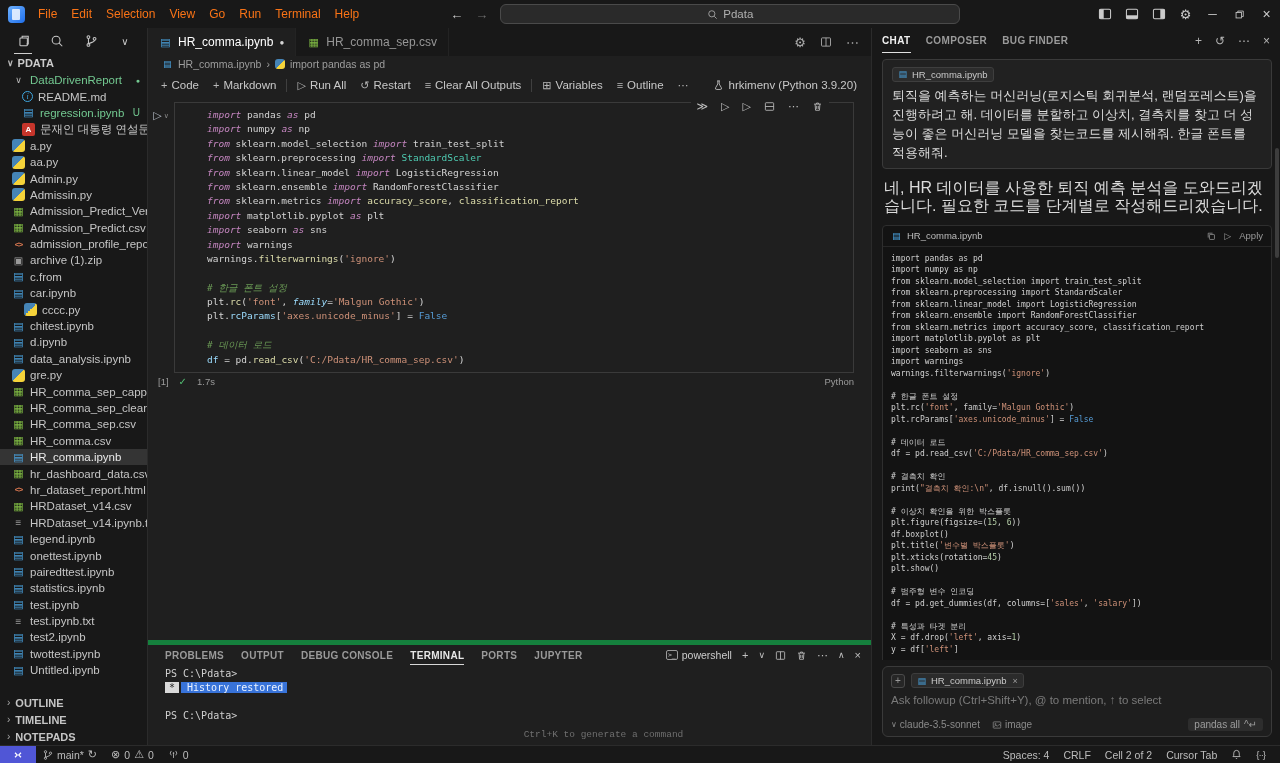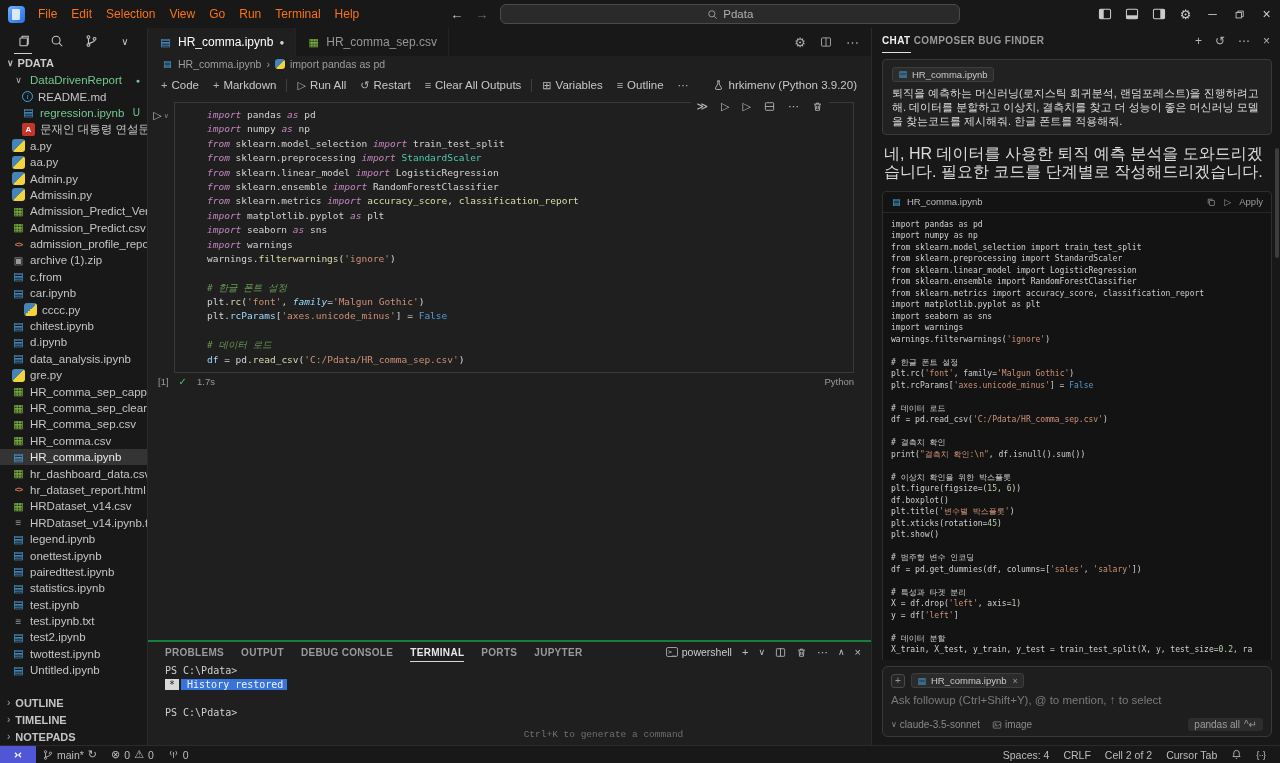--- a/index.html
+++ b/index.html
@@ -86,21 +86,21 @@
   .tk-num{color:#b5cea8}
   .tk-fn{color:#dcdcaa}
   .tk-type{color:#4ec9b0}
   .tk-const{color:#569cd6}
   .tk-var{color:#9cdcfe}
   .tk-param{color:#9cdcfe;font-style:italic}
   .chat-code .tk-kw,.chat-code .tk-cm,.chat-code .tk-fn,.chat-code .tk-type,
   .chat-code .tk-var,.chat-code .tk-param{color:#cdcdcd;font-style:normal}
 
   
-  #panel{height:105px;flex:none;border-top:2px solid #15803d;display:flex;flex-direction:column;background:#1f1f1f}
+  #panel{height:105px;flex:none;border-top:5px solid #15803d;display:flex;flex-direction:column;background:#1f1f1f}
   #panel-tabs-row{height:20px;flex:none;display:flex;align-items:stretch;padding-left:17px;gap:17px}
   .ptab{font-size:10px;font-weight:bold;letter-spacing:.3px;color:#9a9a9a;display:flex;align-items:center}
   .ptab.active{color:#e7e7e7;box-shadow:inset 0 -1px 0 #d7d7d7}
   .panel-actions{margin-left:auto;display:flex;align-items:center;gap:10px;padding-right:10px;color:#c0c0c0;font-size:11px}
   .ps-item{display:flex;align-items:center;gap:4px;font-size:10.5px;color:#cccccc}
   .ps-ic{font-size:6.5px;border:1px solid #9a9a9a;border-radius:2px;padding:0 1px;color:#d0d0d0;font-family:"DejaVu Sans Mono",monospace}
   #terminal{flex:1;position:relative;font-family:"DejaVu Sans Mono",monospace;font-size:10px;line-height:14px;color:#cfcfcf;padding:2px 0 0 17px}
   .term-chip-star{background:#d9d9d9;color:#222;padding:0 4px;margin-right:2px}
   .term-restored{background:#3873d9;color:#eaf2ff;padding:0 4px}
   .term-hint{position:absolute;bottom:3px;left:63%;transform:translateX(-50%);font-family:Liberation Mono, monospace;font-size:9.5px;color:#6f6f6f;white-space:nowrap}
@@ -109,21 +109,21 @@
   #chat{width:408px;flex:none;display:flex;flex-direction:column;background:#181818;min-height:0}
   #chat-header{height:25px;flex:none;display:flex;align-items:stretch;padding:0 10px;gap:15px}
   .ctab{font-size:10px;font-weight:bold;letter-spacing:.4px;color:#9a9a9a;display:flex;align-items:center}
   .ctab.active{color:#f0f0f0;box-shadow:inset 0 -1px 0 #e0e0e0}
   .chat-actions{margin-left:auto;display:flex;gap:13px;color:#b5b5b5;font-size:12px;align-items:center}
   #chat-body{flex:1;min-height:0;overflow:hidden;padding:6px 8px 0 10px;position:relative}
   .user-msg{border:1px solid #3a3a3a;background:#212121;border-radius:4px;padding:6px 9px}
   .file-chip{display:inline-flex;align-items:center;gap:4px;background:#2c2c2c;border:1px solid #3e3e3e;border-radius:3px;
              font-size:9.5px;color:#c9c9c9;padding:1px 5px;margin-bottom:4px}
   .file-chip .fi{width:10px;height:10px;font-size:9px}
-  .msg-text{font-size:11px;line-height:14px;color:#dcdcdc}
+  .msg-text{font-size:13px;line-height:19px;color:#dcdcdc}
   .asst-text{margin:10px 2px;font-size:16px;line-height:18px;color:#dcdcdc}
   .code-card{border:1px solid #2e2e2e;border-radius:4px;background:#131313;overflow:hidden}
   .code-card-header{height:21px;display:flex;align-items:center;gap:5px;padding:0 8px;border-bottom:1px solid #272727;color:#bdbdbd;font-size:9.5px}
   .code-card-header .fi{width:11px;height:11px;font-size:9px}
   .card-actions{margin-left:auto;display:flex;align-items:center;gap:8px;color:#9a9a9a}
   .chat-code{padding:6px 8px;white-space:pre;color:#cfcfcf}
   .chat-code .cl{height:11.5px;line-height:11.5px;font-size:8px}
   .chat-scroll{position:absolute;right:1px;top:95px;width:4px;height:110px;background:#3d3d3d;border-radius:2px}
 
   #chat-input{flex:none;margin:6px 8px 8px 10px;border:1px solid #3a3a3a;border-radius:6px;background:#1e1e1e;padding:6px 8px 5px}
@@ -570,21 +570,21 @@
           <div><span class="term-chip-star">*</span><span class="term-restored" style="background: rgb(56, 115, 217); padding-left: 6px;">History restored</span></div>
           <div>&nbsp;</div>
           <div><span>PS C:\Pdata&gt;</span></div>
           <div class="term-hint">Ctrl+K to generate a command</div>
         </div>
       </div>
     </section>
 
     <aside id="chat">
       <div id="chat-header">
-        <span id="chat-tabs" style="display:flex;gap:3px;align-items:stretch">
+        <span id="chat-tabs" style="display:flex;gap:15px;align-items:stretch">
             <span class="ctab active">CHAT</span>
             <span class="ctab">COMPOSER</span>
             <span class="ctab">BUG FINDER</span>
           </span>
         <div class="chat-actions">
           <span>+</span>
           <span>↺</span>
           <span>⋯</span>
           <span>×</span>
         </div>

